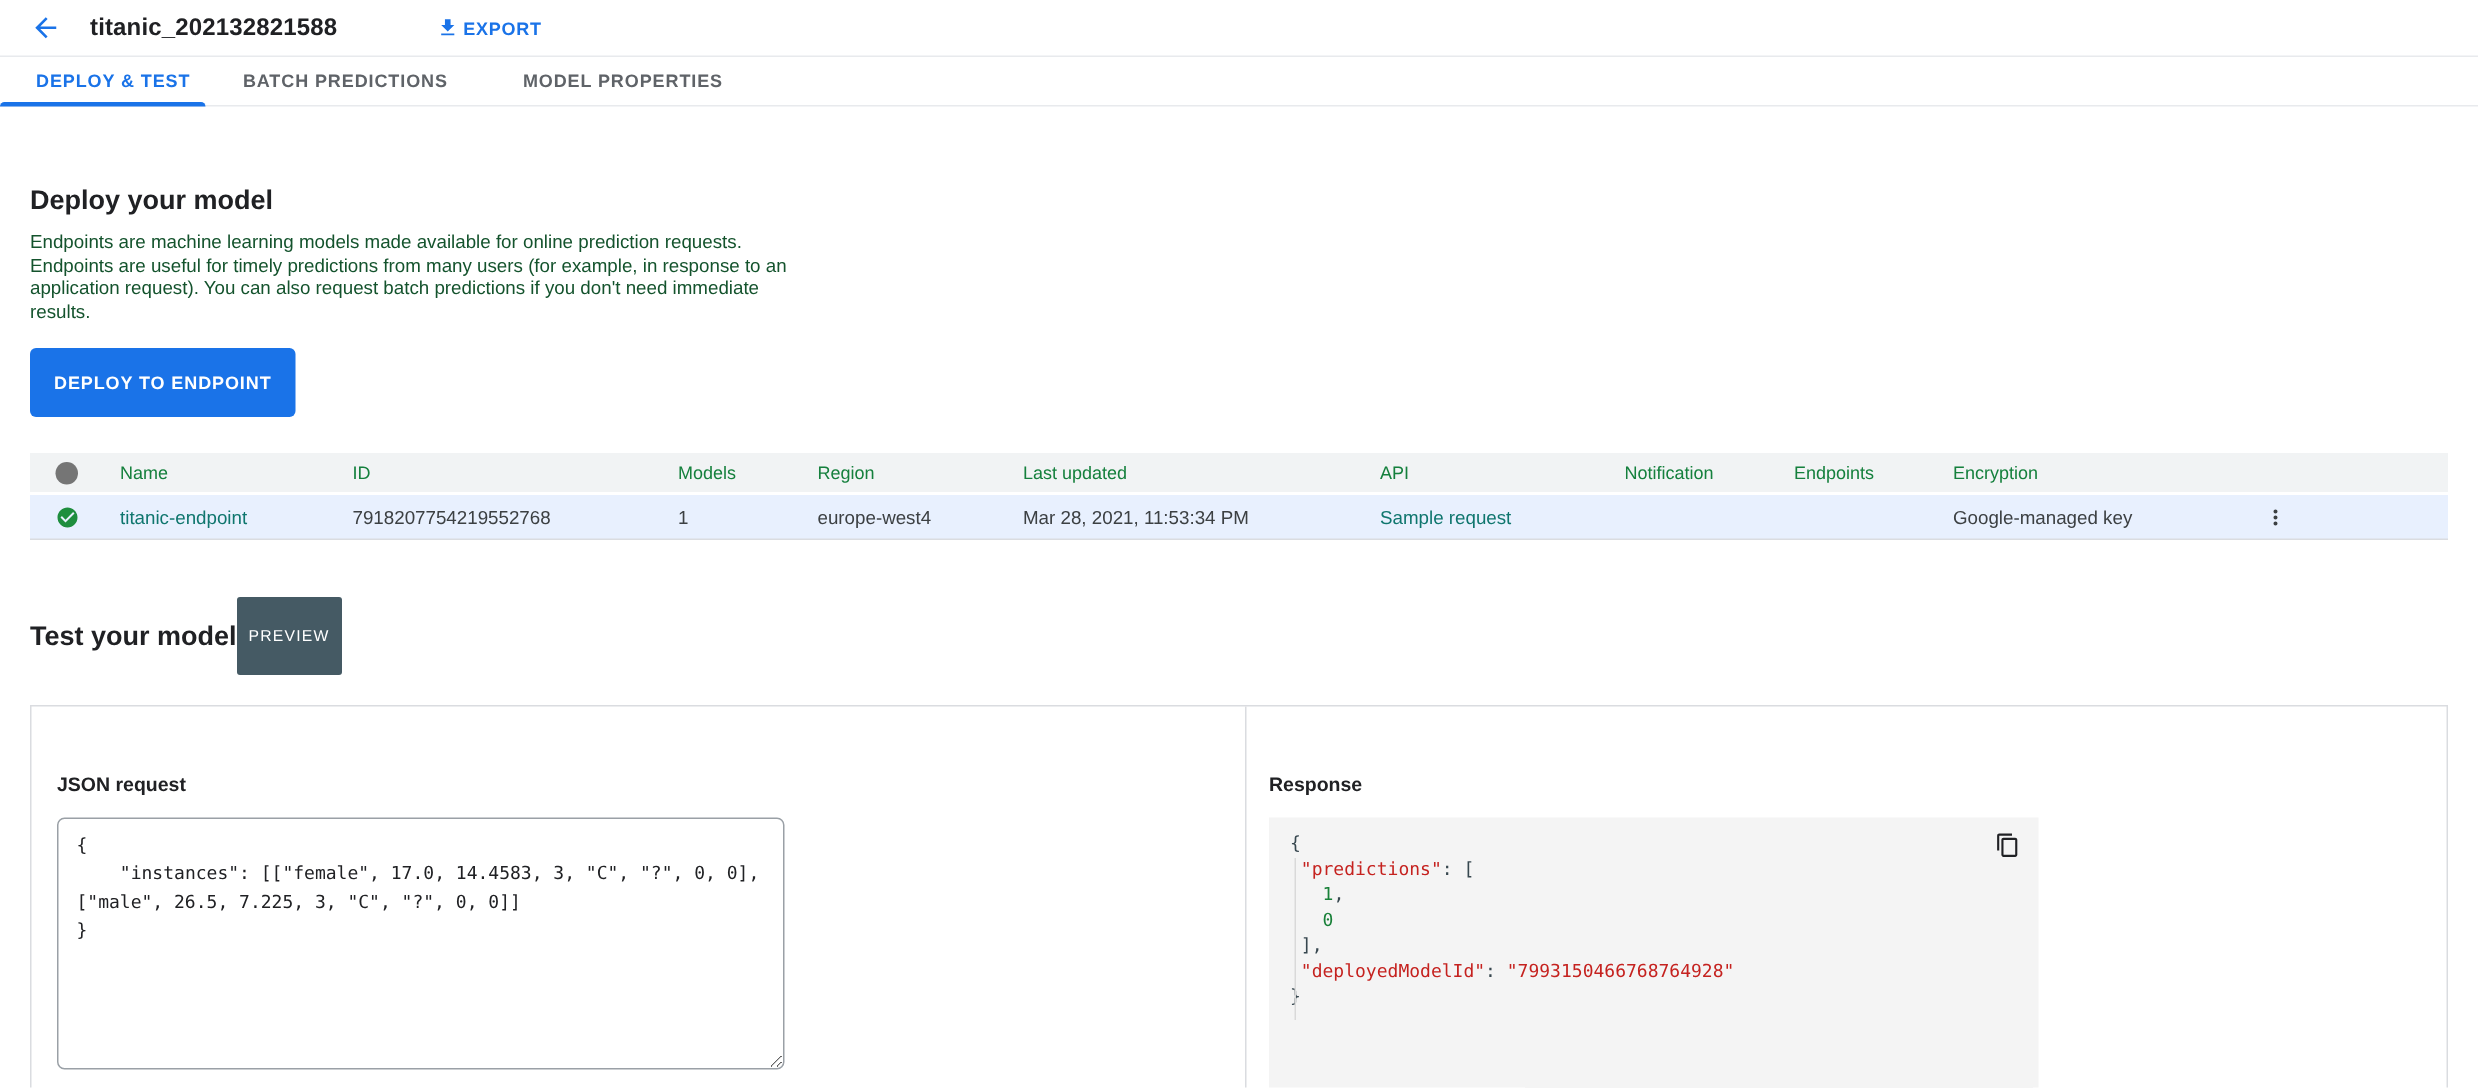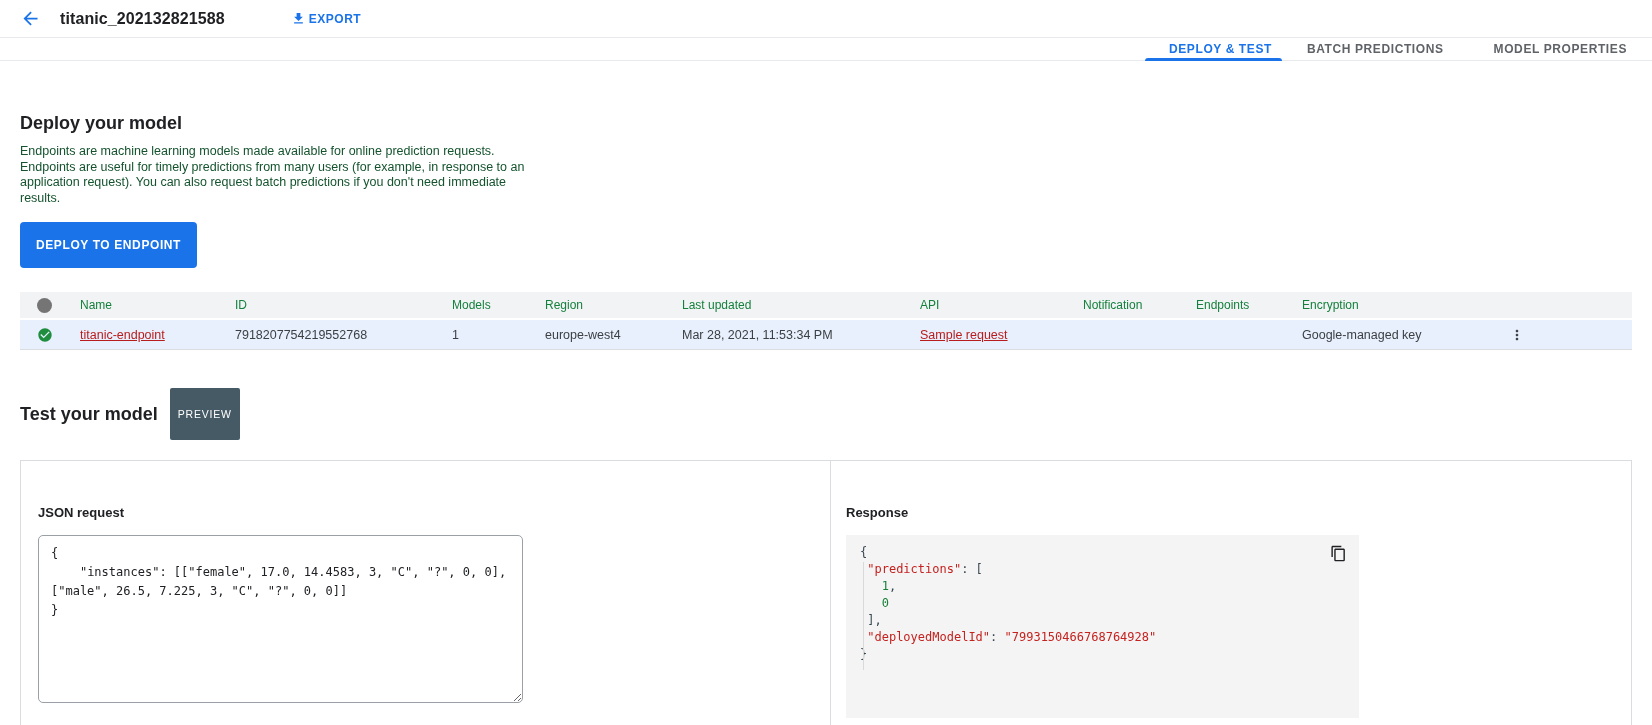--- a/index.html
+++ b/index.html
@@ -12,21 +12,21 @@
 
   
   .app-header { display:flex; align-items:center; height:37px; padding-left:18px; }
   .back-btn { width:24px; height:24px; border:none; background:none; padding:0; cursor:pointer;
               display:flex; align-items:center; justify-content:center; }
   .page-title { font-size:16px; font-weight:600; margin:0 0 0 18px; letter-spacing:.1px; }
   .export-btn { display:flex; align-items:center; gap:3px; margin-left:60px; background:none; border:none;
                 color:#1a73e8; font-weight:700; font-size:12px; letter-spacing:.5px; cursor:pointer; }
 
   
-  .tab-bar { display:flex; height:24px; border-top:1px solid #e8eaed; border-bottom:1px solid #e8eaed;justify-content:flex-end; }
+  .tab-bar { display:flex; height:34px; border-top:1px solid #e8eaed; border-bottom:1px solid #e8eaed; }
   .tab { position:relative; display:flex; align-items:center; border:none; background:none;
          color:#5f6368; font-size:12px; font-weight:700; letter-spacing:.6px; padding:0 25px; cursor:pointer; }
   .tab:first-child { padding:0 10px 0 24px; }
   .tab.active { color:#1a73e8; }
   .tab.active::after { content:""; position:absolute; left:0; right:0; bottom:-1px; height:3px;
                        background:#1a73e8; border-radius:3px 3px 0 0; }
 
   
   .main { padding:0 20px; }
   .deploy-heading { font-size:18px; font-weight:700; margin:52px 0 0; }
@@ -46,25 +46,25 @@
   .col-id     { width:217px; }
   .col-models { width:93px; }
   .col-region { width:137px; }
   .col-updated{ width:238px; }
   .col-api    { width:163px; }
   .col-notif  { width:113px; }
   .col-meta   { width:106px; }
   .col-enc    { flex:1; }
   .col-menu   { width:125px; display:flex; align-items:center; }
   .status-circle { width:15px; height:15px; border-radius:50%; background:#757575; }
-  .table-link { color:#b91c1c; text-decoration:underline; cursor:pointer; }
+  .table-link { color:#0f766e; cursor:pointer; }
   .menu-btn { border:none; background:none; padding:2px; cursor:pointer; display:flex; align-items:center; }
 
   
-  .test-heading-row { display:flex; align-items:center; gap:12px; margin-top:38px; }
+  .test-heading-row { display:flex; align-items:center; margin-top:38px; }
   .test-heading { font-size:18px; font-weight:700; margin:0; }
   .preview-badge { background:#455a64; color:#fff; font-size:10.5px; font-weight:500;
                    letter-spacing:.8px; padding:20px 8px; border-radius:2px; }
 
   .test-panels { display:flex; border:1px solid #dadce0; margin-top:20px; height:311px; }
   .panel-left  { width:810px; border-right:1px solid #dadce0; padding:44px 0 0 17px; }
   .panel-right { flex:1; padding:44px 0 0 15px; }
   .panel-label { font-size:13px; font-weight:700; margin:0; }
 
   .json-textarea { display:block; margin-top:15px; width:485px; height:168px;

